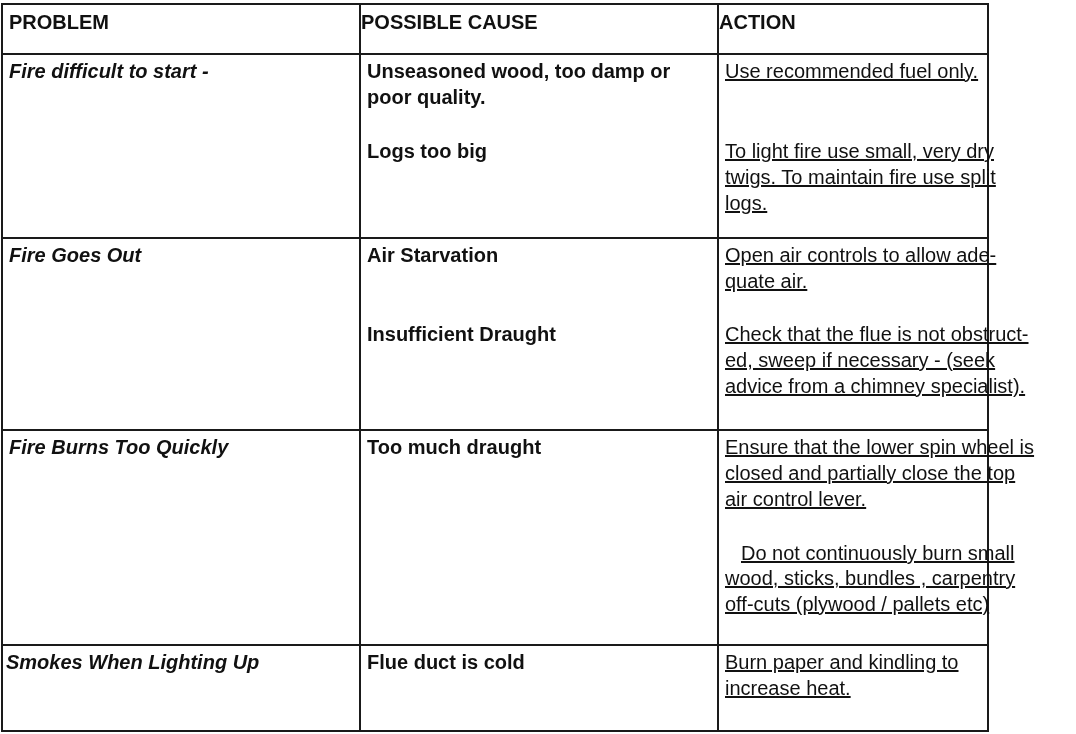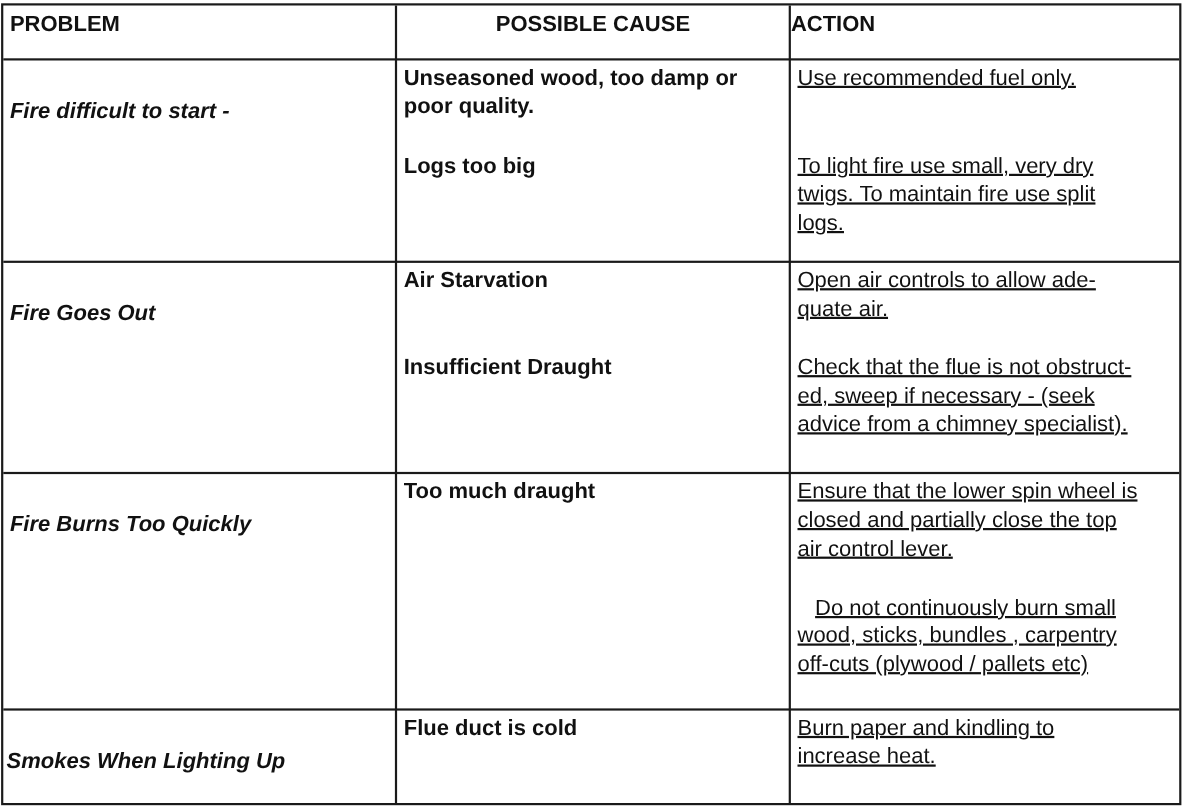--- a/index.html
+++ b/index.html
@@ -1,40 +1,40 @@
 <!DOCTYPE html>
 <html><head>
 <meta charset="utf-8">
 <style>
   html, body { margin:0; padding:0; background:#ffffff; }
   body { width:1076px; height:734px; overflow:hidden; position:relative;
          font-family:"Liberation Sans", sans-serif; color:#111; }
-  .tbl { position:absolute; left:1px; top:3px; width:1073px; height:729px;
+  .tbl { position:absolute; left:1px; top:3px; width:988px; height:729px;
          border:2px solid #1a1a1a; box-sizing:border-box; }
   .vline { position:absolute; top:0; bottom:0; width:2px; background:#1a1a1a; }
   .hline { position:absolute; left:0; right:0; height:2px; background:#1a1a1a; }
   .t { position:absolute; font-size:20px; line-height:26px; white-space:nowrap; }
   .hdr { font-weight:bold; font-size:20px; }
-  .prob { font-weight:bold; font-style:italic;margin-top:30px; }
+  .prob { font-weight:bold; font-style:italic; }
   .cause { font-weight:bold; }
   .act { font-weight:normal;text-decoration:underline; }
 </style>
 </head>
 <body>
 
 <div class="tbl">
   <div class="vline" style="left:356px"></div>
   <div class="vline" style="left:714px"></div>
   <div class="hline" style="top:48px"></div>
   <div class="hline" style="top:232px"></div>
   <div class="hline" style="top:424px"></div>
   <div class="hline" style="top:639px"></div>
 
   <div class="t hdr" style="left:6px;top:4px">PROBLEM</div>
-  <div class="t hdr" style="left:358px;width:356px;top:4px;text-align:center">POSSIBLE CAUSE</div>
+  <div class="t hdr" style="left:358px;width:356px;top:4px;text-align:left">POSSIBLE CAUSE</div>
   <div class="t hdr" style="left:716px;width:355px;top:4px;text-align:left">ACTION</div>
 
   <div class="t prob" style="left:6px;top:53px">Fire difficult to start -</div>
   <div class="t cause" style="left:364px;top:53px">Unseasoned wood, too damp or</div>
   <div class="t cause" style="left:364px;top:79px">poor quality.</div>
   <div class="t act" style="left:722px;top:53px">Use recommended fuel only.</div>
   <div class="t cause" style="left:364px;top:133px">Logs too big</div>
   <div class="t act" style="left:722px;top:133px">To light fire use small, very dry</div>
   <div class="t act" style="left:722px;top:159px">twigs. To maintain fire use split</div>
   <div class="t act" style="left:722px;top:185px">logs.</div>

